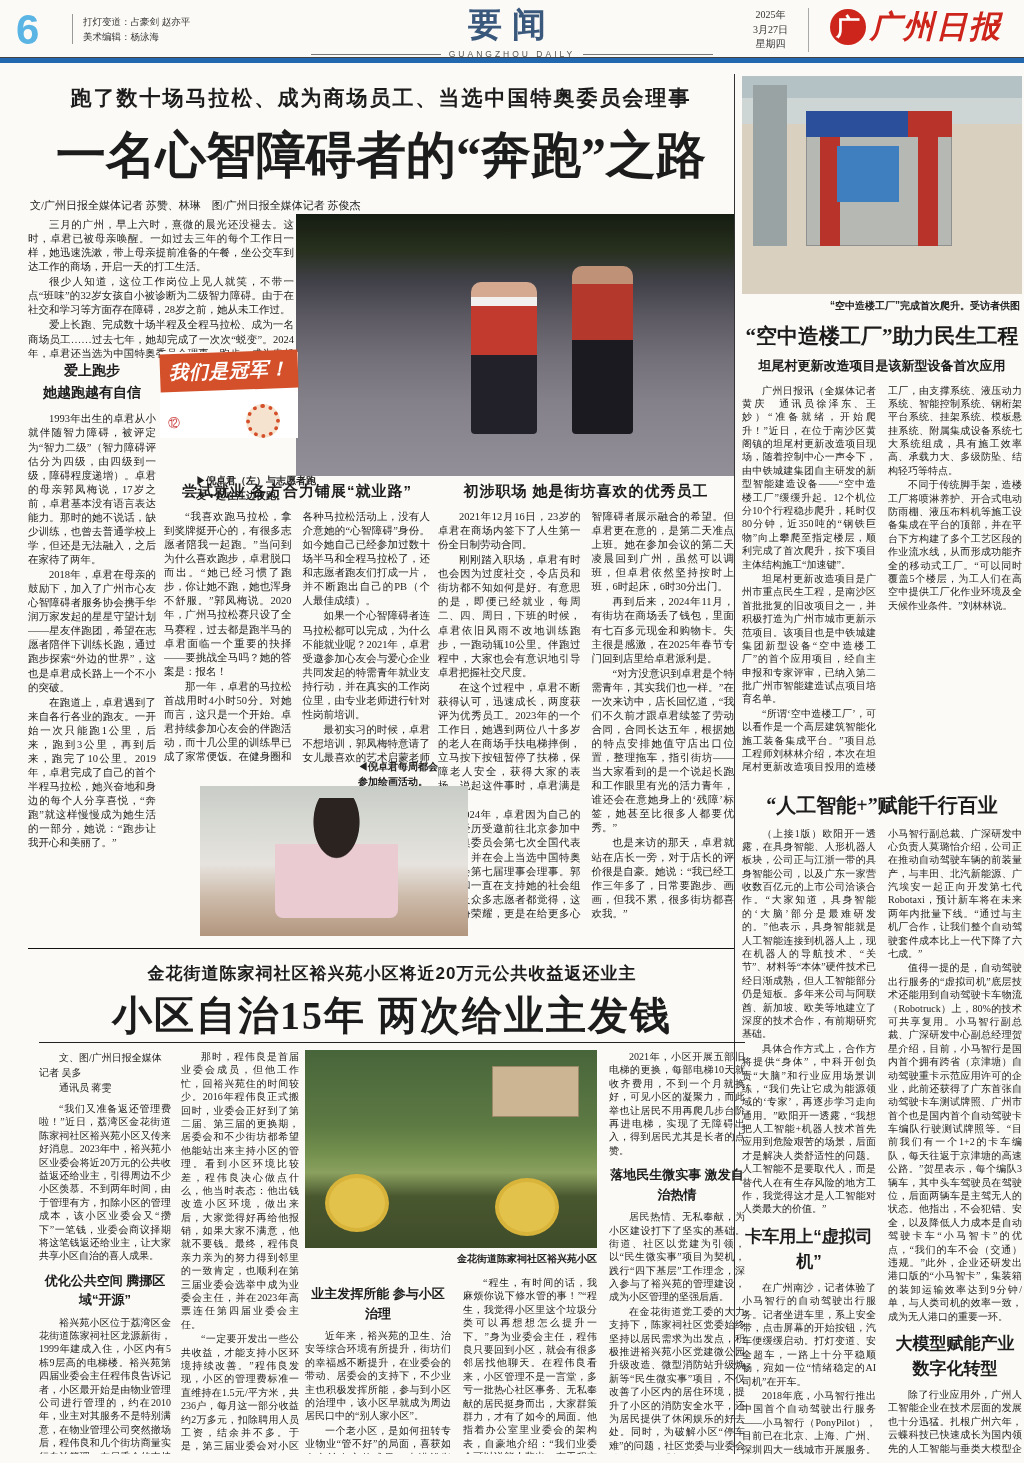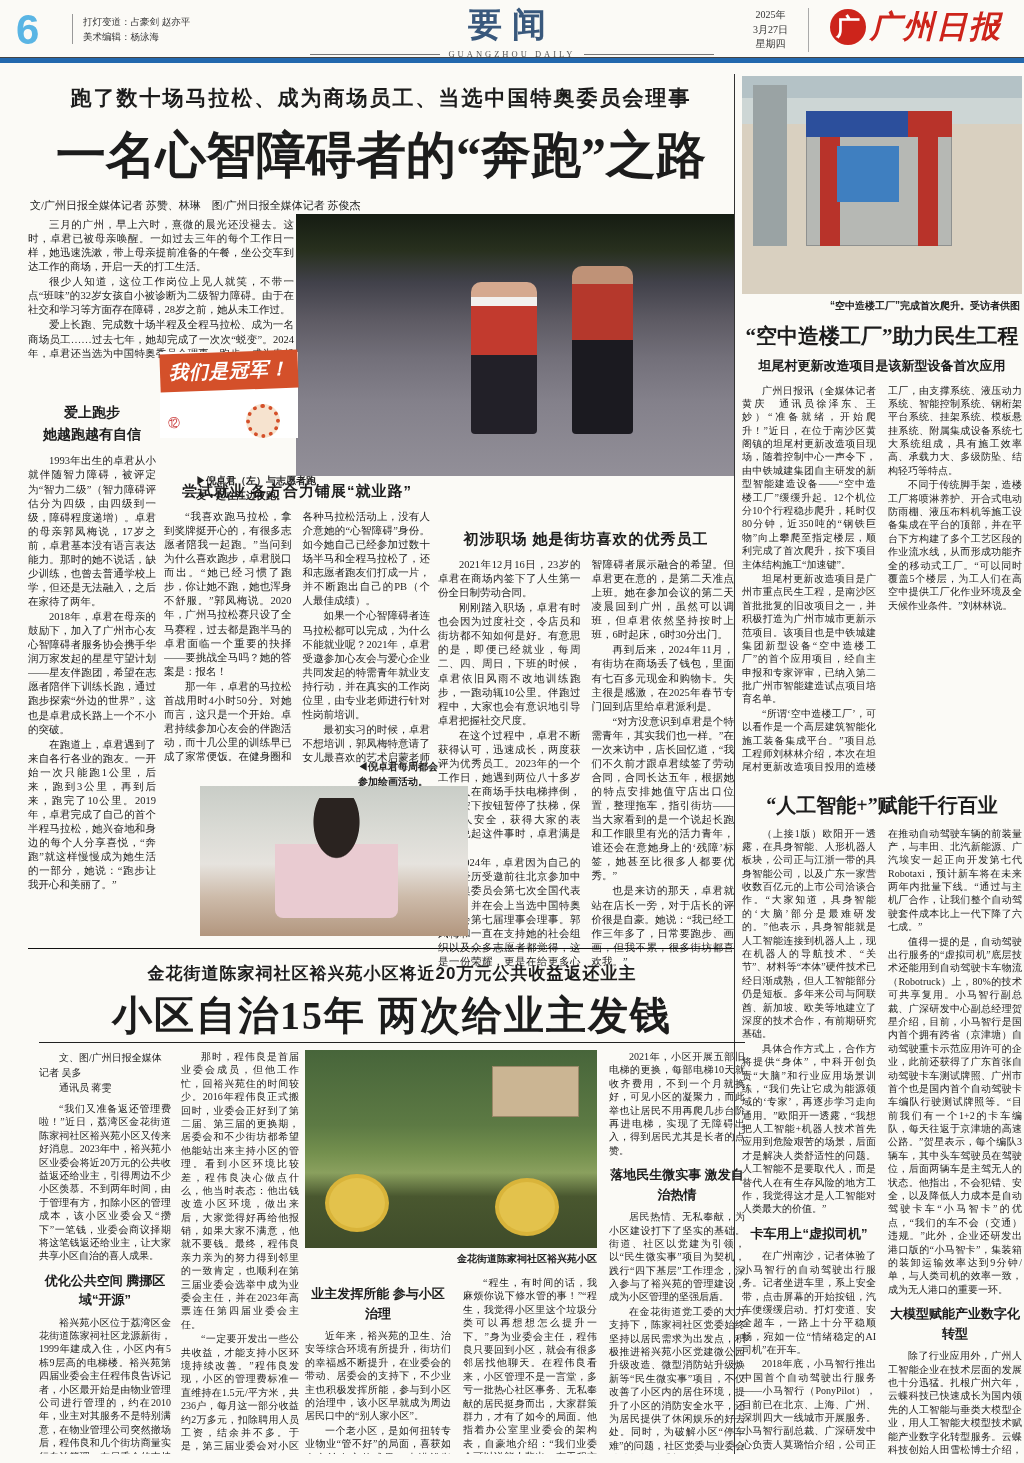--- a/index.html
+++ b/index.html
@@ -11,21 +11,21 @@
   }
   
   .header { position:absolute; left:0; top:0; width:1024px; height:57px; }
   .page-num { position:absolute; left:16px; top:6px; font:bold 42px "Liberation Sans", sans-serif; color:#5ab5e4; }
   .editor-box { position:absolute; left:72px; top:14px; padding-left:10px; border-left:1px solid #999;
                 font-size:9.5px; color:#333; line-height:1.6; font-family:"Liberation Sans",sans-serif;}
   .masthead { position:absolute; left:0; right:0; top:2px; text-align:center; }
   .masthead-title { font:bold 34px "Liberation Serif", serif; color:#39587c; letter-spacing:10px; }
   .masthead-sub { display:flex; align-items:center; justify-content:center; gap:8px; margin-top:1px; }
   .masthead-sub .rule { width:130px; border-top:1px solid #777; }
-  .masthead-sub .en { font-size:8.5px; letter-spacing:3px; color:#555; font-family:Liberation Serif, serif;}
+  .masthead-sub .en { font-size:8.5px; letter-spacing:3px; color:#555; font-family:Liberation Sans, sans-serif;}
   .date-box { position:absolute; right:215px; top:8px; text-align:center; font-size:10px; line-height:1.45;
               color:#333; padding-right:20px; border-right:1px solid #aaa;}
   .logo { position:absolute; right:22px; top:6px; display:flex; align-items:center; gap:4px; }
   .logo-mark { display:inline-block; width:36px; height:36px; border-radius:50%; background:#cd241b; color:#fff;
                font:bold 24px "Liberation Serif",serif; text-align:center; line-height:36px; }
   .logo-text { font:bold italic 31px "Liberation Serif", serif; color:#cd241b; letter-spacing:2px; }
   .blue-bar { position:absolute; left:0; top:57px; width:1024px; height:6px; background:#2268ae; border-top:1px solid #444; }
 
   
   p.para { text-indent:2em; text-align:justify; line-height:1.34; margin:0 0 1px 0; }
@@ -49,27 +49,27 @@
     background: linear-gradient(180deg,#d5a98f 0 10%,#f2f0ee 10% 16%,#c23a2e 16% 48%,#222028 48% 100%); }
   .runner.m { left:63%; top:20%; width:14%; height:64%;
     background: linear-gradient(180deg,#bf9277 0 11%,#b5382c 11% 44%,#1b1a20 44% 100%); }
   .badge { position:absolute; left:132px; top:282px; width:138px; height:86px; background:#fff; }
   .badge-text { display:block; background:#d4502a; color:#fff; font:bold italic 19px "Liberation Serif",serif;
                 text-align:center; padding:6px 2px; letter-spacing:1px; transform:rotate(-2deg); }
   .badge-num { position:absolute; left:8px; bottom:6px; font-size:12px; color:#c44; }
   .badge-medal { position:absolute; right:18px; bottom:0px; width:34px; height:34px; border-radius:50%;
                  border:4px dotted #d4502a; background:#f6e3cf; }
   .caption1 { position:absolute; left:168px; top:376px; width:126px;margin-top:28px; }
-  .sec-running { position:absolute; left:0; top:290px; width:128px;margin-top:42px; }
+  .sec-running { position:absolute; left:0; top:290px; width:128px; }
   .sec-running h3 { text-align:center; font:bold 14px "Liberation Sans",sans-serif; line-height:1.55; }
   .sec-running .body { margin-top:9px; height:516px; overflow:hidden; font-size:10.5px; }
   .sec-employment { position:absolute; left:136px; top:412px; width:266px; }
   .sec-employment .body { margin-top:9px; height:268px; overflow:hidden; font-size:10.5px;
                           column-count:2; column-gap:11px; column-fill:auto; }
-  .sec-workplace { position:absolute; left:410px; top:412px; width:296px;margin-top:48px; }
+  .sec-workplace { position:absolute; left:410px; top:412px; width:296px; }
   .sec-workplace .body { margin-top:9px; height:420px; overflow:hidden; font-size:10.5px;
                          column-count:2; column-gap:11px; column-fill:auto; }
   .photo2 { left:172px; top:716px; width:268px; height:150px;
     background: linear-gradient(180deg,#c9cdc7 0%,#d9dad4 28%,#e6e3de 52%,#cdbbaa 74%,#b2967e 100%); }
   .painter { position:absolute; left:28%; top:8%; width:46%; height:80%;
     background:
       radial-gradient(ellipse at 50% 20%, #2a2320 0 26%, rgba(0,0,0,0) 27%),
       linear-gradient(180deg, rgba(0,0,0,0) 0 38%, #e9cbd1 38% 100%);
     border-radius:8px; }
   .caption2 { position:absolute; left:330px; top:690px; width:80px; }
@@ -108,21 +108,21 @@
   .ps1-red { position:absolute; width:7%; height:50%; top:28%; background:#b8332a; }
   .ps1-red.r1 { left:28%; } .ps1-red.r2 { left:63%; }
   .ps1-sign { position:absolute; left:34%; top:32%; width:22%; height:26%; background:#3f7fc0; }
   .ps1-tower { position:absolute; left:4%; top:4%; width:12%; height:74%; background:#9aa3a4; }
   .caption-s1 { text-align:right; margin:5px 2px 8px 0; }
   .sb-headline1 { text-align:center; font-weight:900; font-size:21px; font-family:"Liberation Serif",serif; margin-top:2px;}
   .sb-deck { text-align:center; font:bold 13px "Liberation Sans",sans-serif; margin:7px 0 9px; }
   .sb-body1 { column-count:2; column-gap:12px; column-fill:auto; height:396px; overflow:hidden; font-size:10px; }
   .sb-headline2 { text-align:center; font-weight:900; font-size:20px; font-family:"Liberation Serif",serif; margin:12px 0 8px; }
   .sb-body2 { column-count:2; column-gap:12px; column-fill:auto; height:636px; overflow:hidden; font-size:10px; }
-  .sb-body2 .col-subhead, .sb-body1 .col-subhead { font-size:13px; }
+  .sb-body2 .col-subhead, .sb-body1 .col-subhead { font-size:17px; }
 </style>
 </head>
 <body>
 
 <div class="page">
 
   <div class="header">
     <div class="page-num">6</div>
     <div class="editor-box">
       <div>打灯变道：占豪剑 赵亦平</div>

